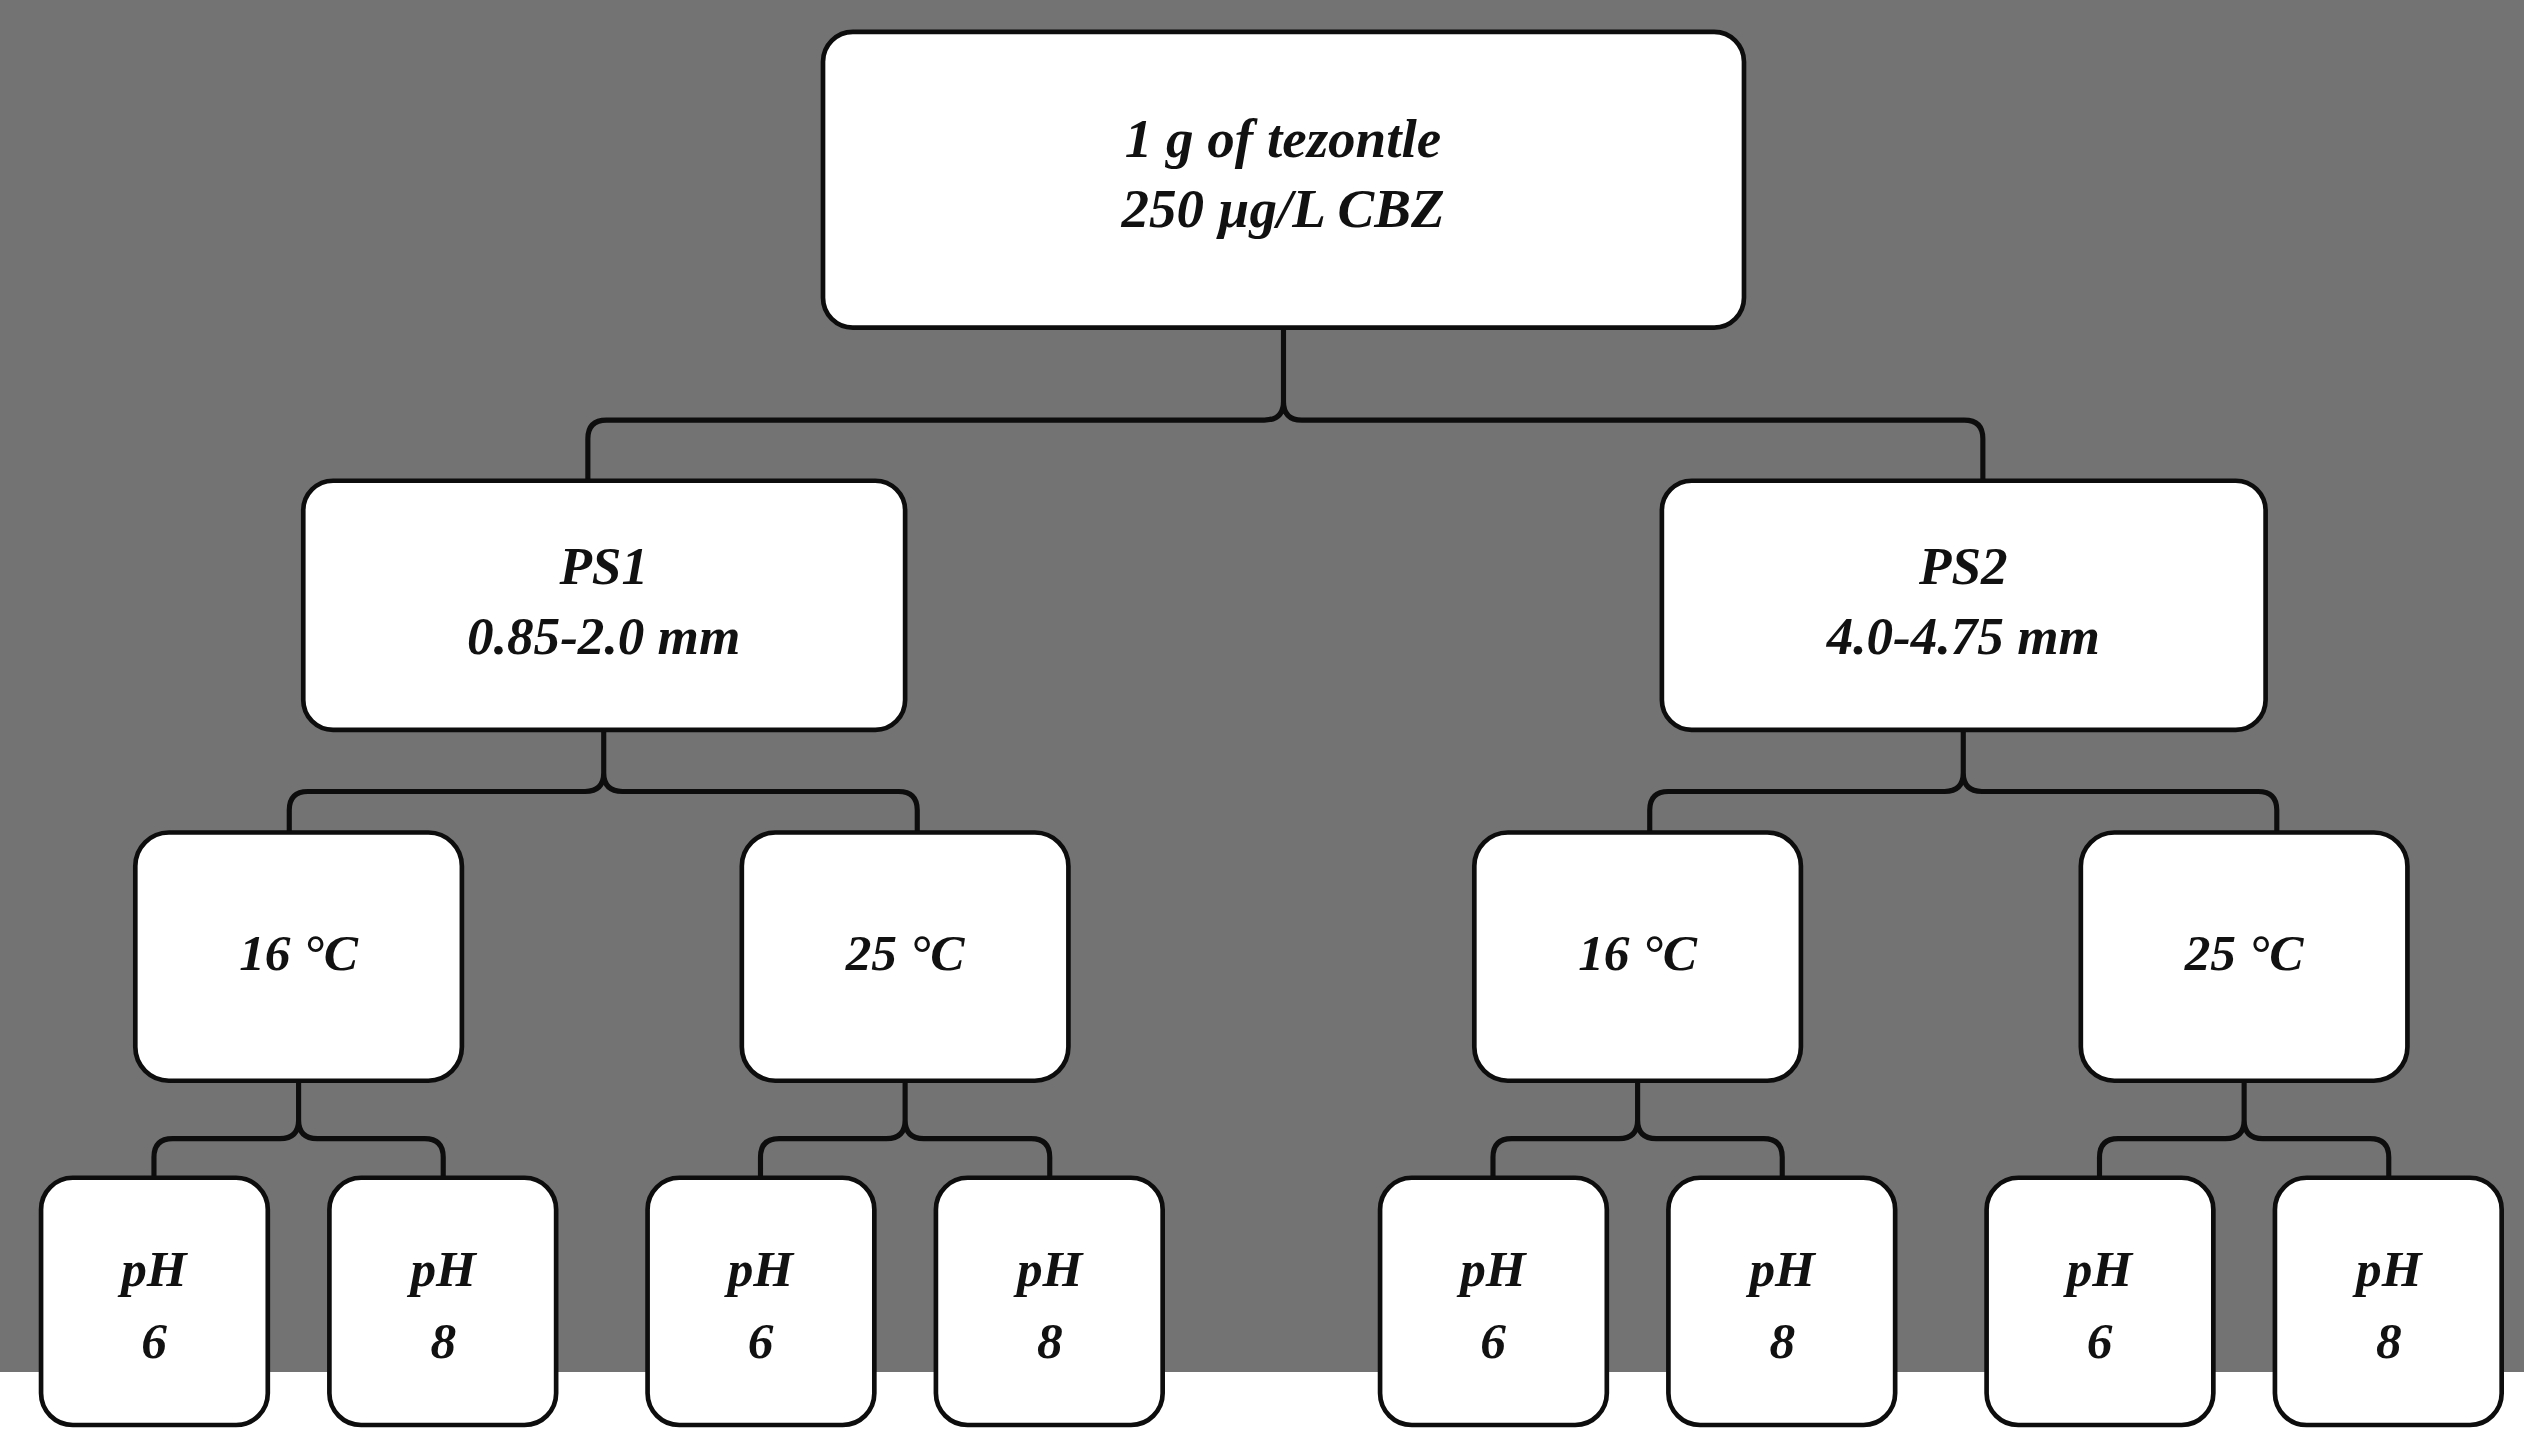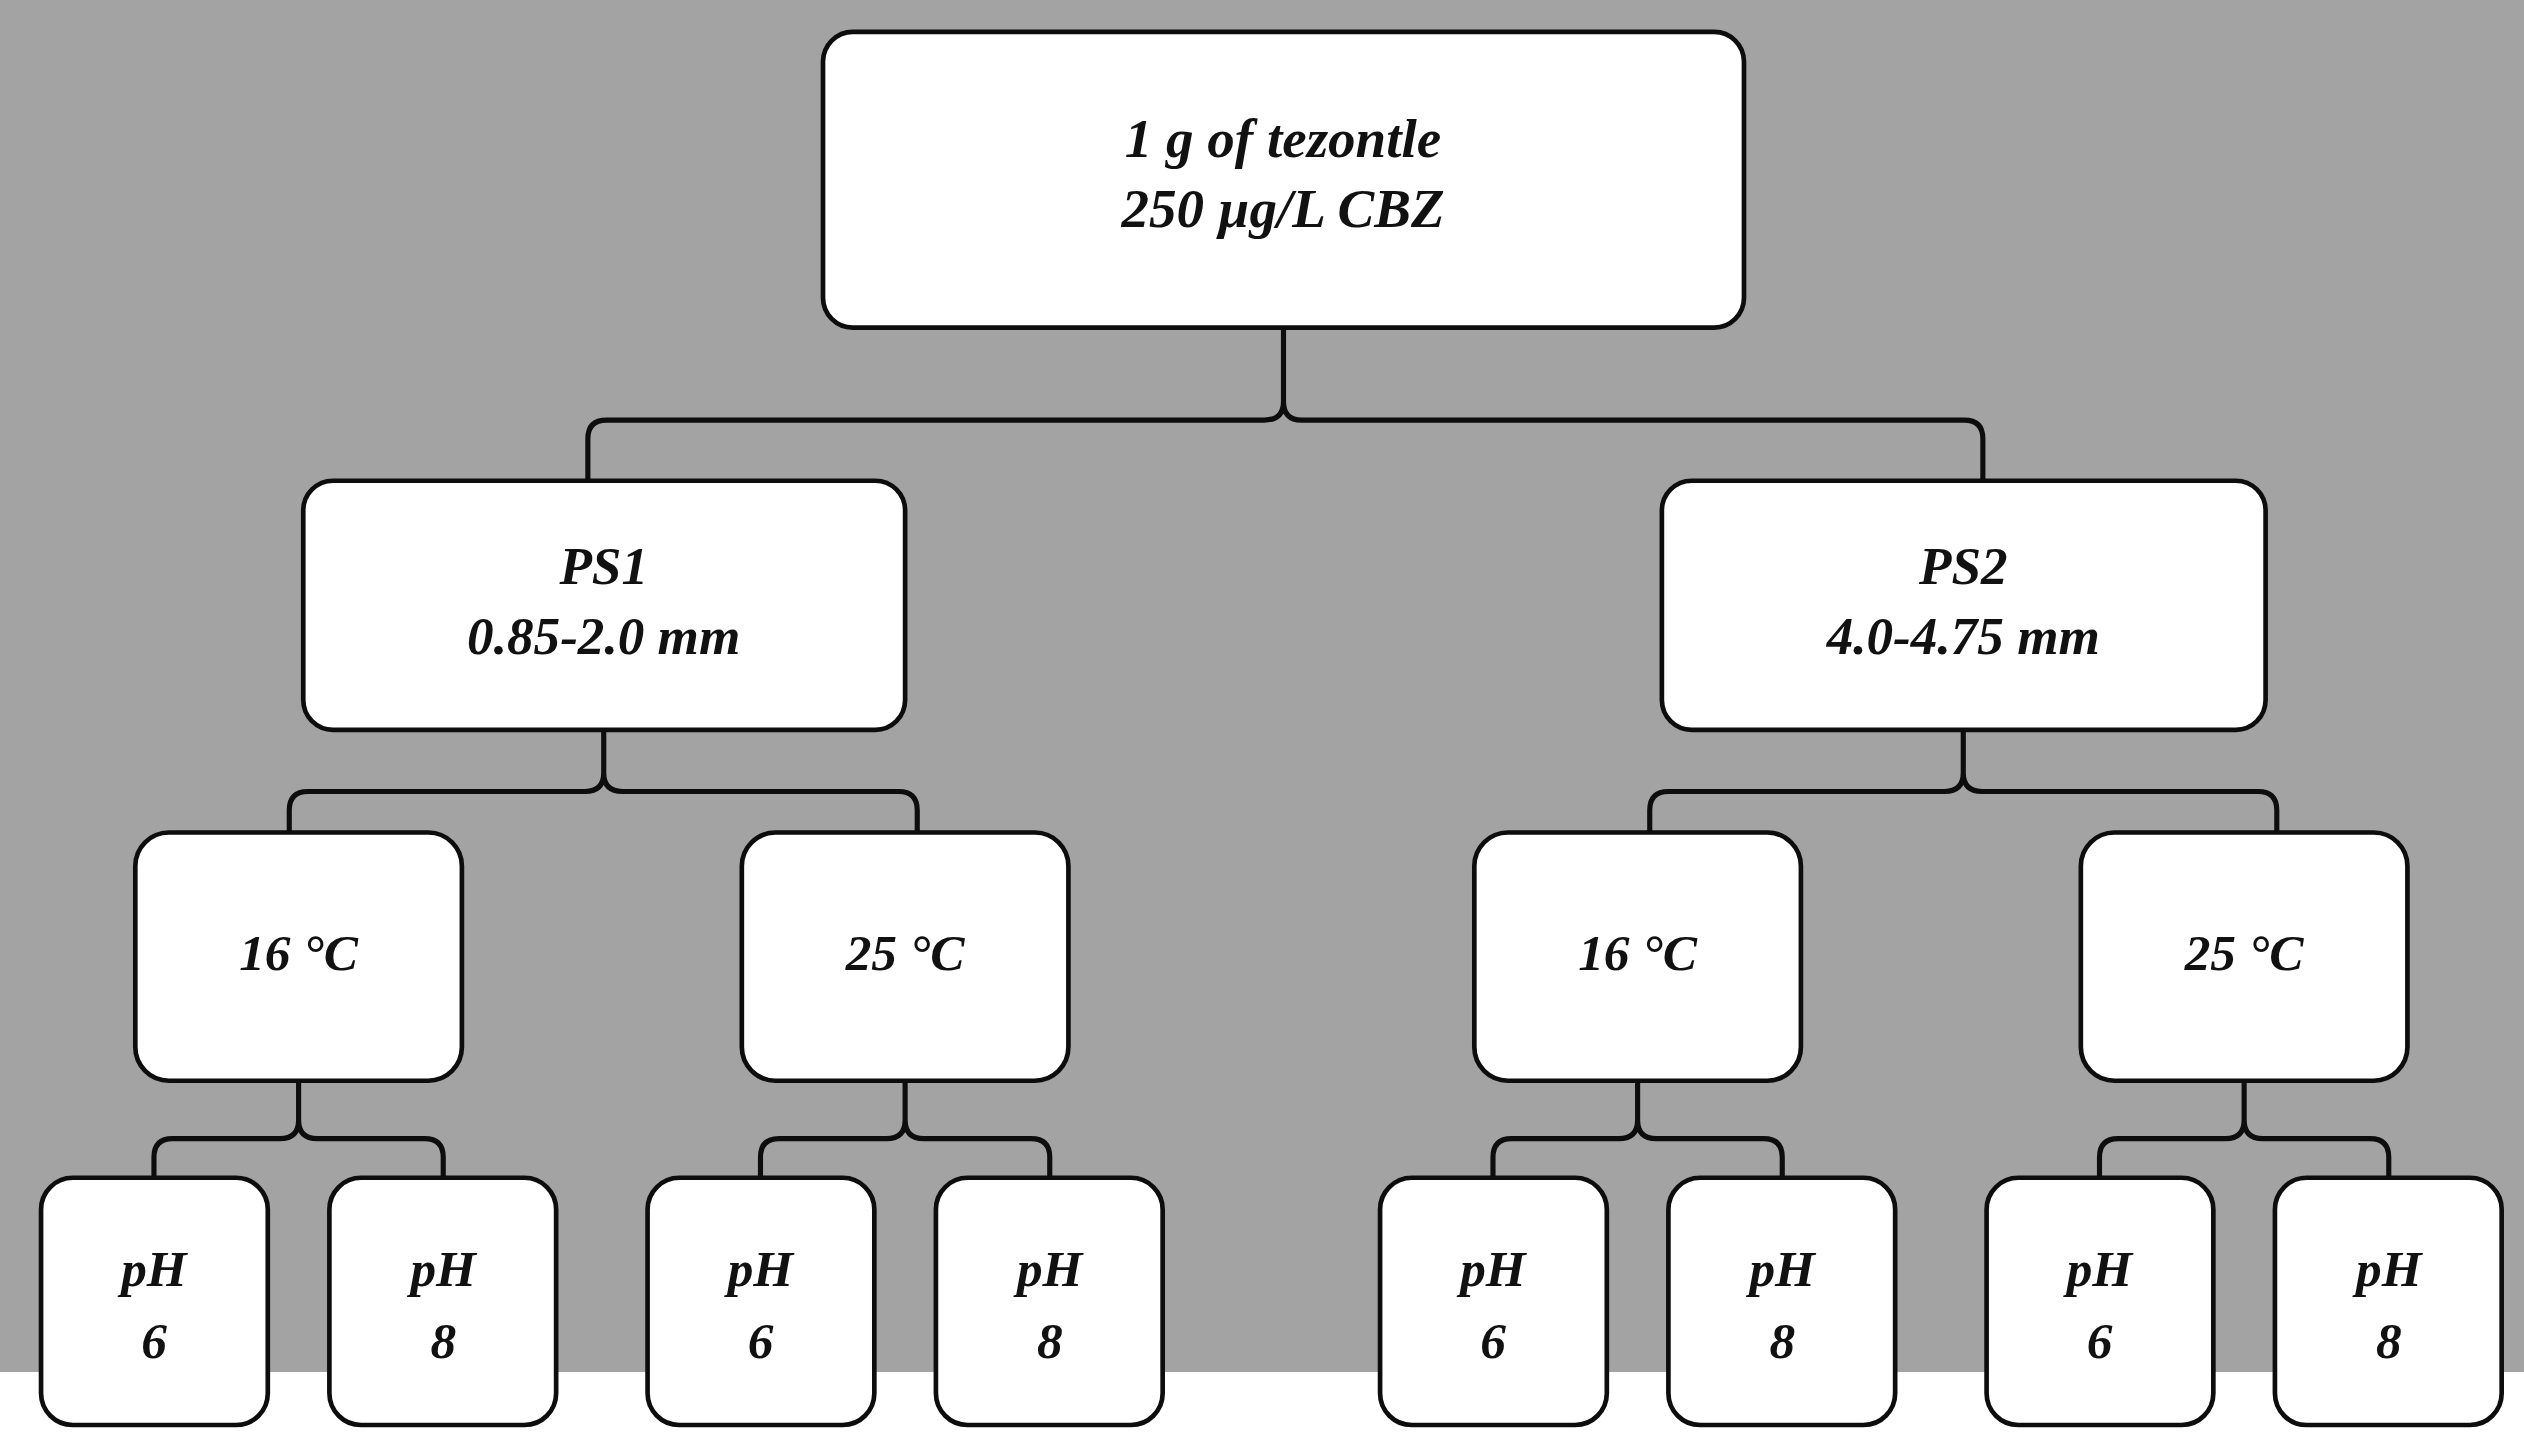--- a/index.html
+++ b/index.html
@@ -11,21 +11,21 @@
   body {
     width: 2525px;
     height: 1456px;
     overflow: hidden;
     font-family: "Liberation Serif", "DejaVu Serif", serif;
   }
   #diagram-root {
     position: relative;
     width: 2525px;
     height: 1372px;
-    background: #a3a3a3;
+    background: #737373;
   }
   svg#tree-svg {
     position: absolute;
     top: 0;
     left: 0;
     width: 2525px;
     height: 1456px;
     display: block;
   }
   .node-box {

